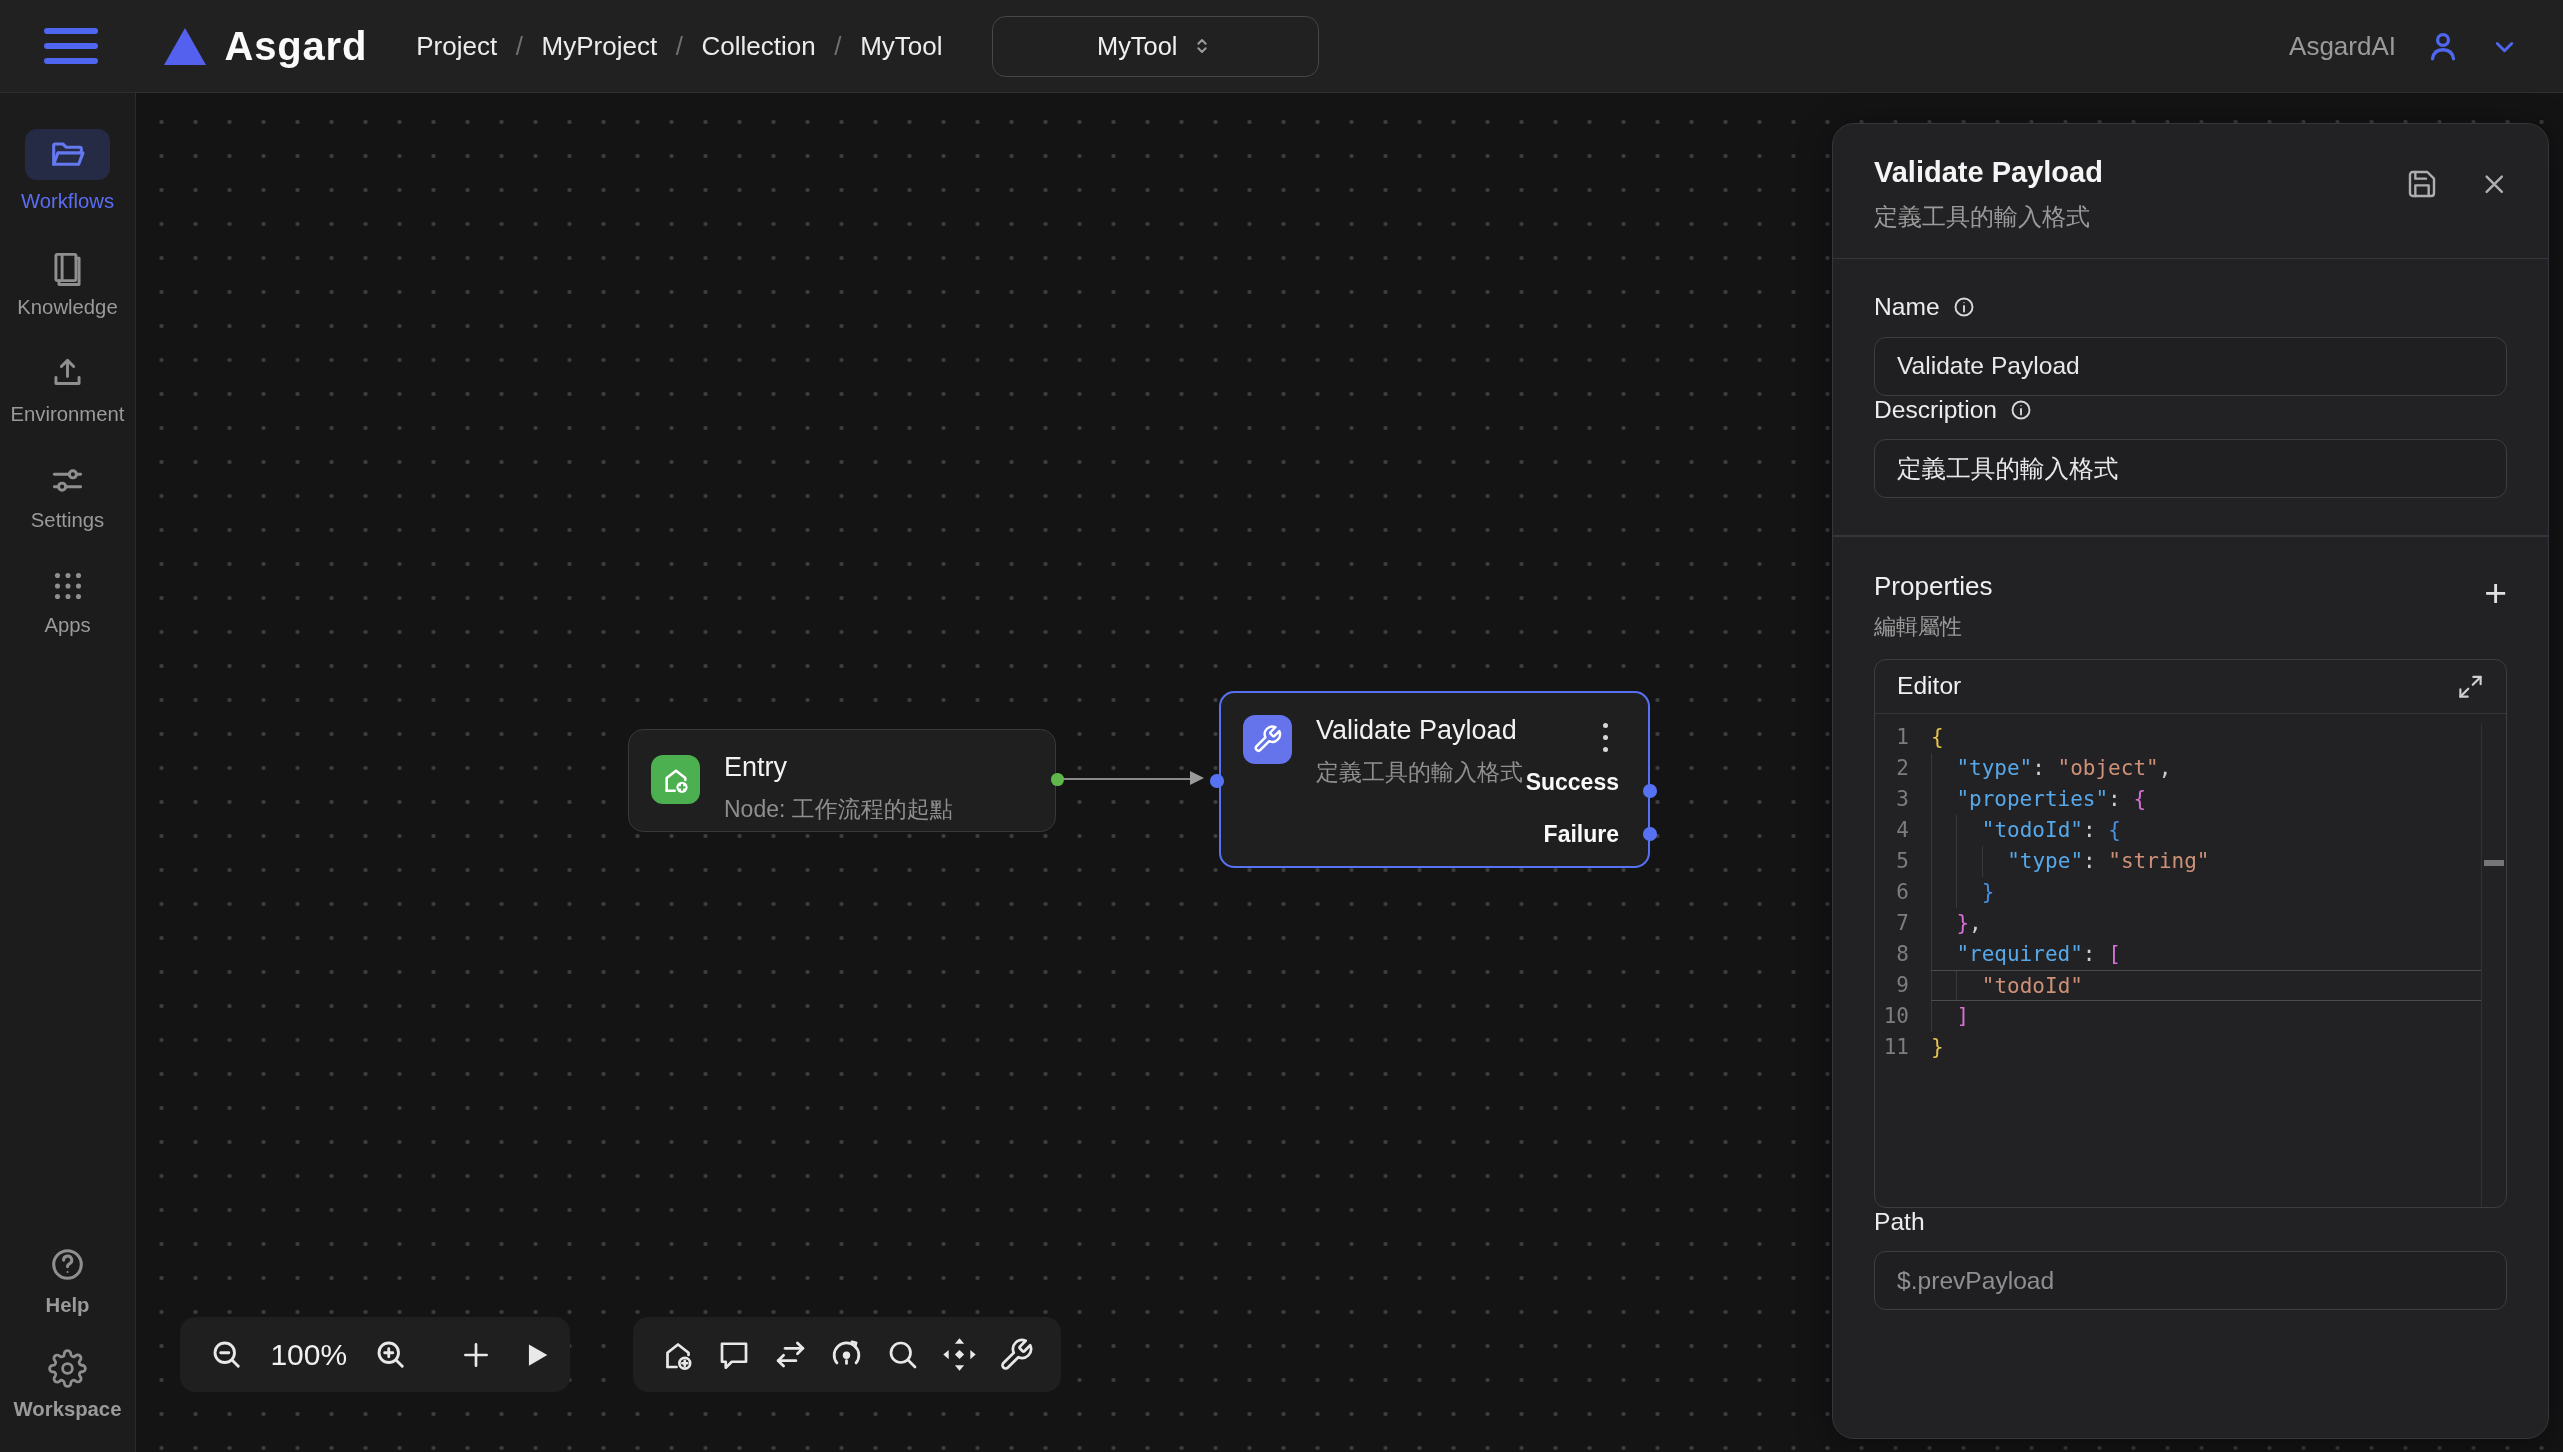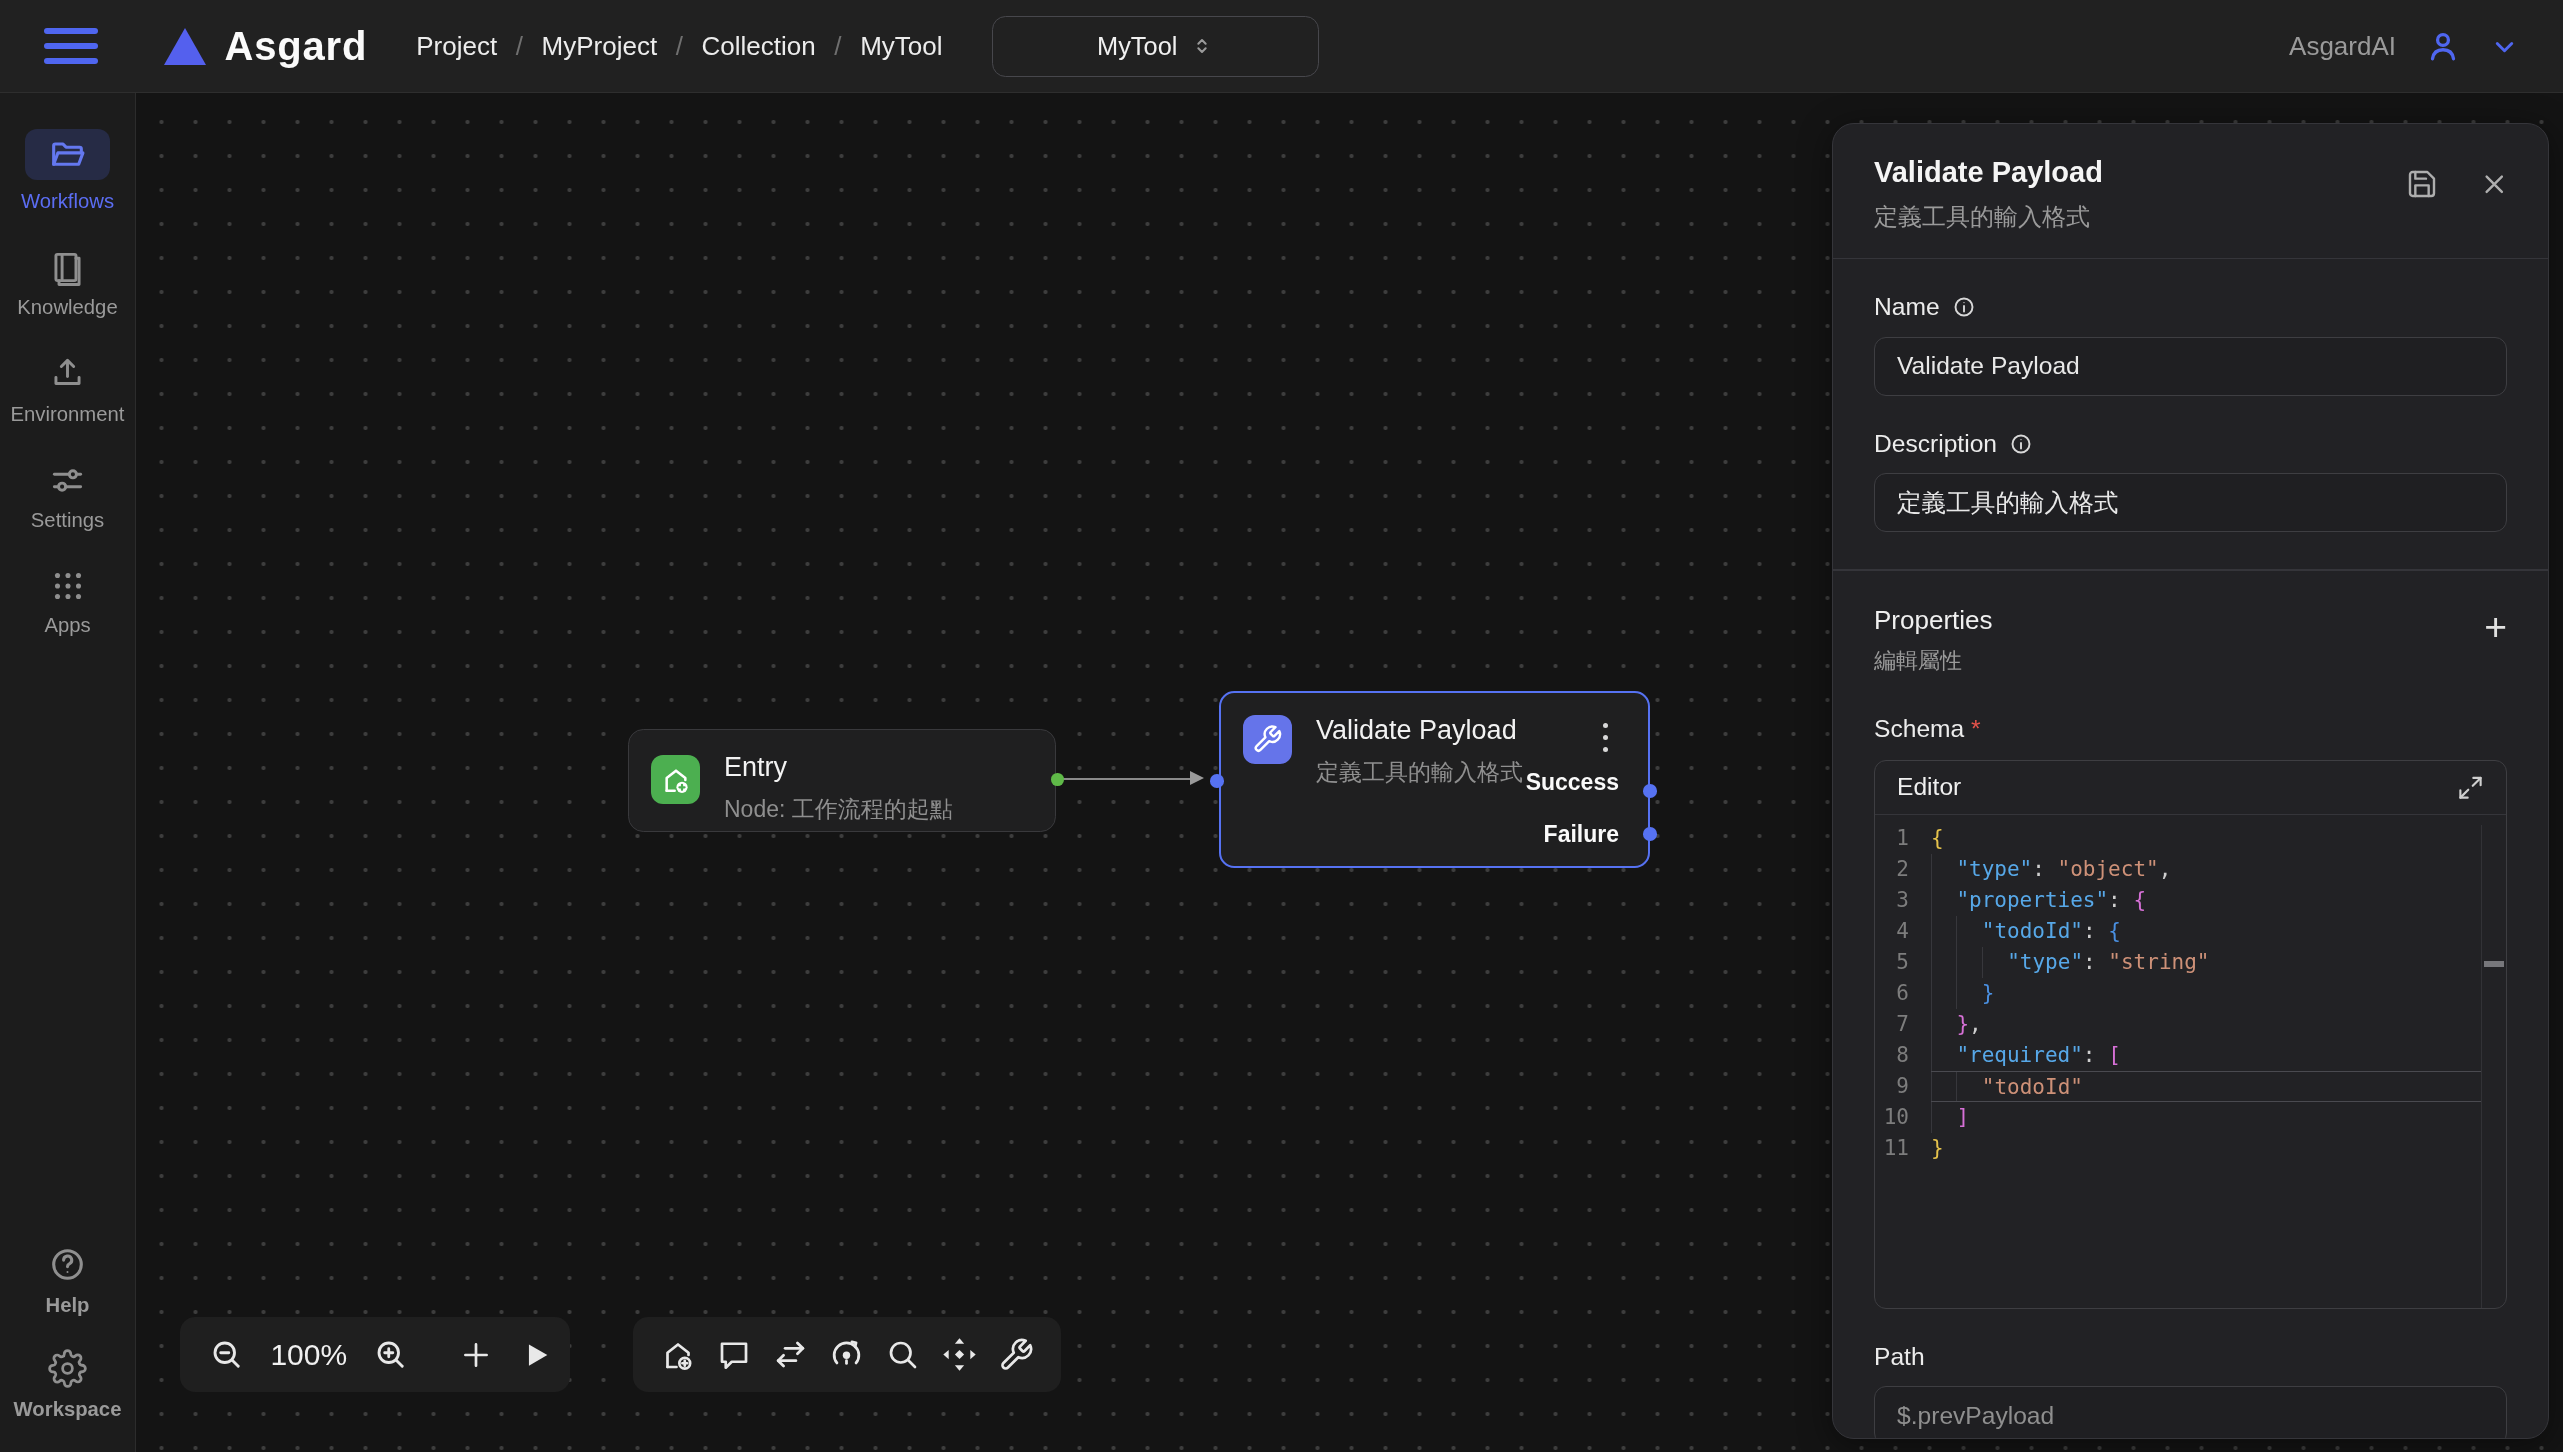--- a/index.html
+++ b/index.html
@@ -75,21 +75,21 @@
   .panel-head { padding:32px 41px 25.4px 41px; border-bottom:1.7px solid #35353a; position:relative; }
   .panel-title { font-size:29px; font-weight:bold; color:#f5f5f5; }
   .panel-sub { margin-top:12px; font-size:24px; color:#9a9a9a; }
   .panel-head-icons { position:absolute; right:39px; top:44px; display:flex; gap:41px; align-items:center; color:#aeaeae; }
   .panel-body { padding:34px 41px 0 41px; }
   .field-label { display:flex; align-items:center; gap:12px; font-size:24.6px; color:#ececec; }
   .info-ic { color:#d8d8d8; }
   .tb-input { margin-top:15.3px; width:100%; height:59px; background:#1f1f22; border:1.7px solid #3e3e42; border-radius:12px;
               font-size:24.6px; color:#e8e8e8; padding:0 22px; display:flex; align-items:center; }
   .tb-input.placeholder { color:#8f8f8f; }
-  .mt40 { margin-top:34px; }
+  .mt40 { }
   .panel-divider { height:1.7px; background:#35353a; margin:37px -41px 0 -41px; }
   .props-row { margin-top:34px; display:flex; align-items:flex-start; justify-content:space-between; }
   .props-title { font-size:26px; color:#f0f0f0; }
   .props-sub { margin-top:10.2px; font-size:22px; color:#9a9a9a; }
   .plus-btn { font-size:39px; font-weight:300; color:#e0e0e0; line-height:34px; cursor:pointer; margin-top:5.1px; }
   .schema-row { margin-top:39px; font-size:24.6px; color:#ececec; }
   .req-star { color:#e5534b; margin-left:6.8px; }
 
   
   .editor { margin-top:17px; border:1.7px solid #3e3e42; border-radius:12px; height:549px; position:relative; overflow:hidden; }
@@ -392,23 +392,20 @@
       <div class="panel-divider"></div>
 
       <div class="props-row">
         <div>
           <div class="props-title">Properties</div>
           <div class="props-sub">編輯屬性</div>
         </div>
         <div class="plus-btn">+</div>
       </div>
 
-      <div class="schema-row">
-        <span>Schema</span><span class="req-star">*</span>
-      </div>
 
       <div class="editor">
         <div class="editor-head">
           <div class="editor-title">Editor</div>
           <svg class="icon expand-ic" width="27" height="27" viewBox="0 0 24 24" fill="none" stroke="currentColor" stroke-width="1.9" stroke-linecap="round" stroke-linejoin="round">
               <path d="M14.5 3.5H21v6.5"></path>
               <path d="M21 3.5l-7 7"></path>
               <path d="M9.5 21H3v-6.5"></path>
               <path d="M3 21l7-7"></path>
             </svg>

